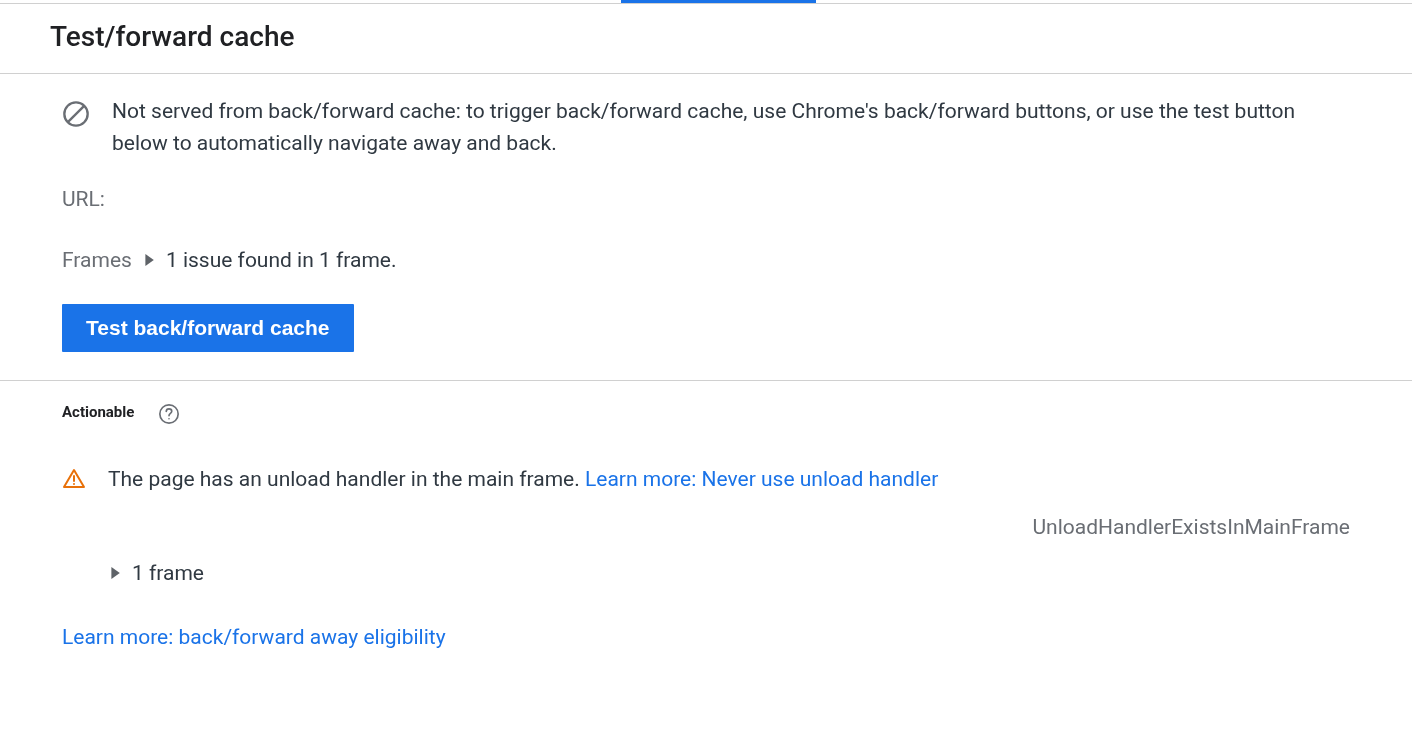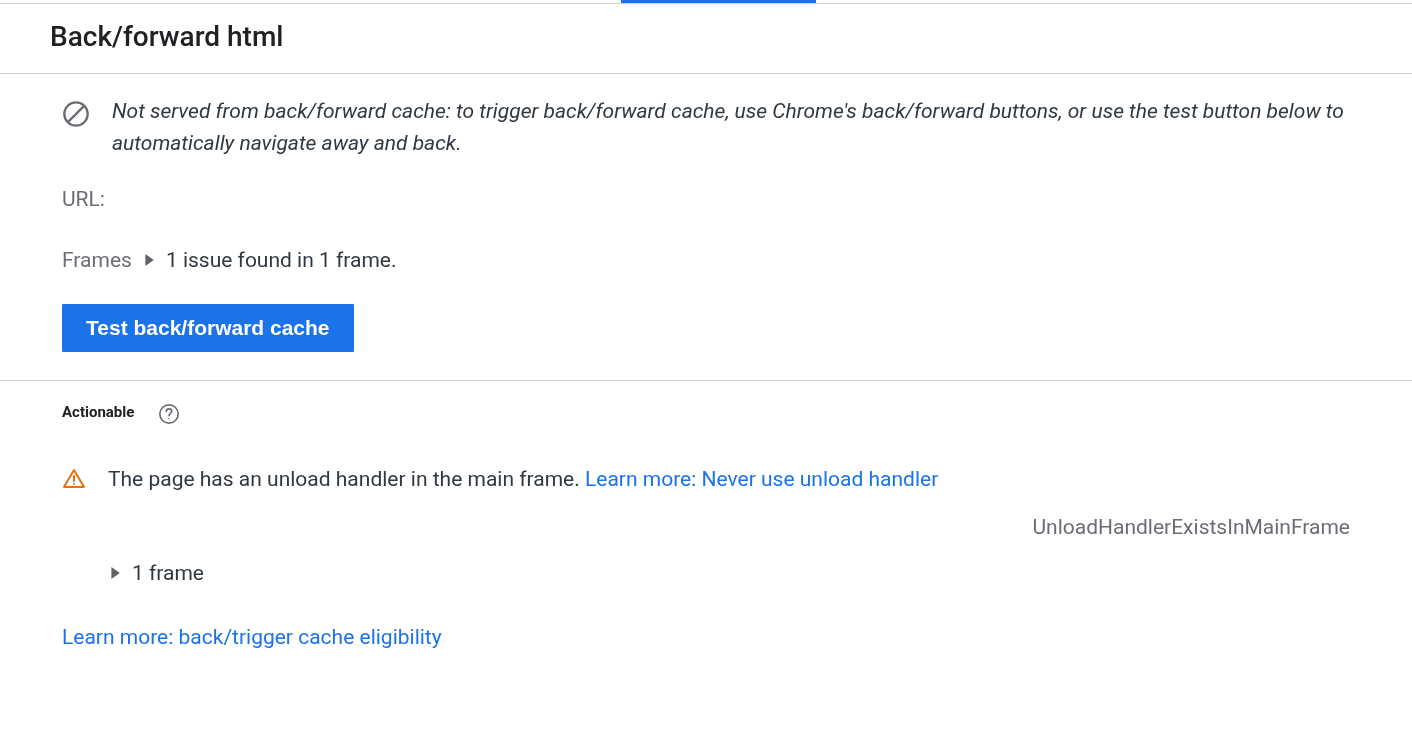--- a/index.html
+++ b/index.html
@@ -44,21 +44,20 @@
     .status-icon {
       flex-shrink: 0;
       width: 28px;
       height: 28px;
       margin-top: 4px;
     }
     .status-text {
       font-size: 21px;
       line-height: 1.5;
       color: #303942;
-      font-style: italic;
     }
     .field-row {
       display: flex;
       gap: 12px;
       margin-bottom: 18px;
       font-size: 21px;
     }
     .field-label {
       color: #6a6e74;
     }
@@ -141,21 +140,21 @@
       font-size: 21px;
     }
   </style>
 </head>
 <body>
 
 <div class="tab-indicator"></div>
 <div class="divider"></div>
 
 <div class="header">
-  <h1>Back/forward html</h1>
+  <h1>Test/forward cache</h1>
 </div>
 
 <div class="divider"></div>
 
 <div class="main">
   <div class="status-row">
     <span class="status-icon">
       <svg viewBox="0 0 24 24" width="28" height="28" fill="none" stroke="#6a6e74" stroke-width="2">
         <circle cx="12" cy="12" r="10"></circle>
         <line x1="5" y1="19" x2="19" y2="5"></line>
@@ -213,15 +212,15 @@
   <div class="frame-count-row">
     <span class="expand-icon">
       <svg viewBox="0 0 10 10" width="12" height="12">
           <polygon points="2,0 9,5 2,10" fill="#5f6368"></polygon>
         </svg>
     </span>
     <span>1 frame</span>
   </div>
 
   <div class="learn-more-bottom">
-    <a class="link">Learn more: back/trigger cache eligibility</a>
+    <a class="link">Learn more: back/forward away eligibility</a>
   </div>
 </div>
 
 </body></html>

